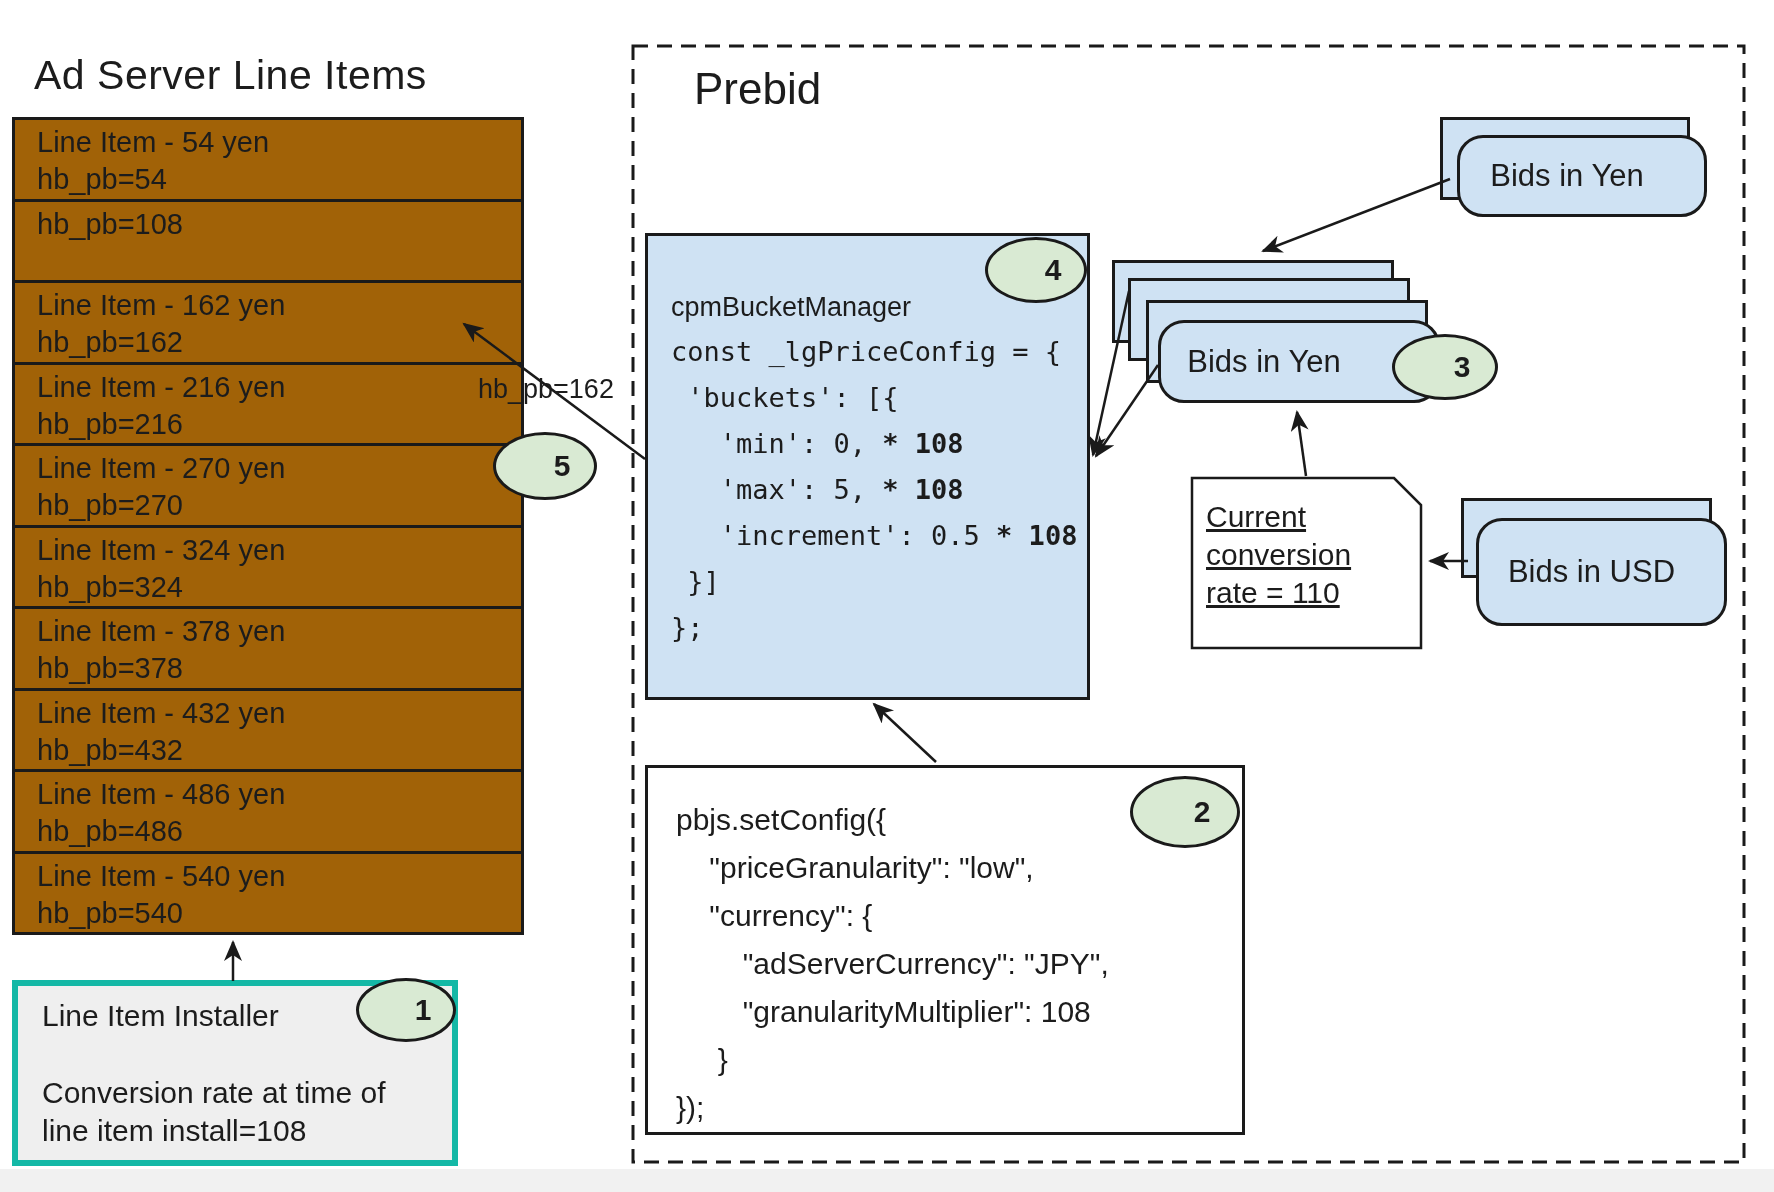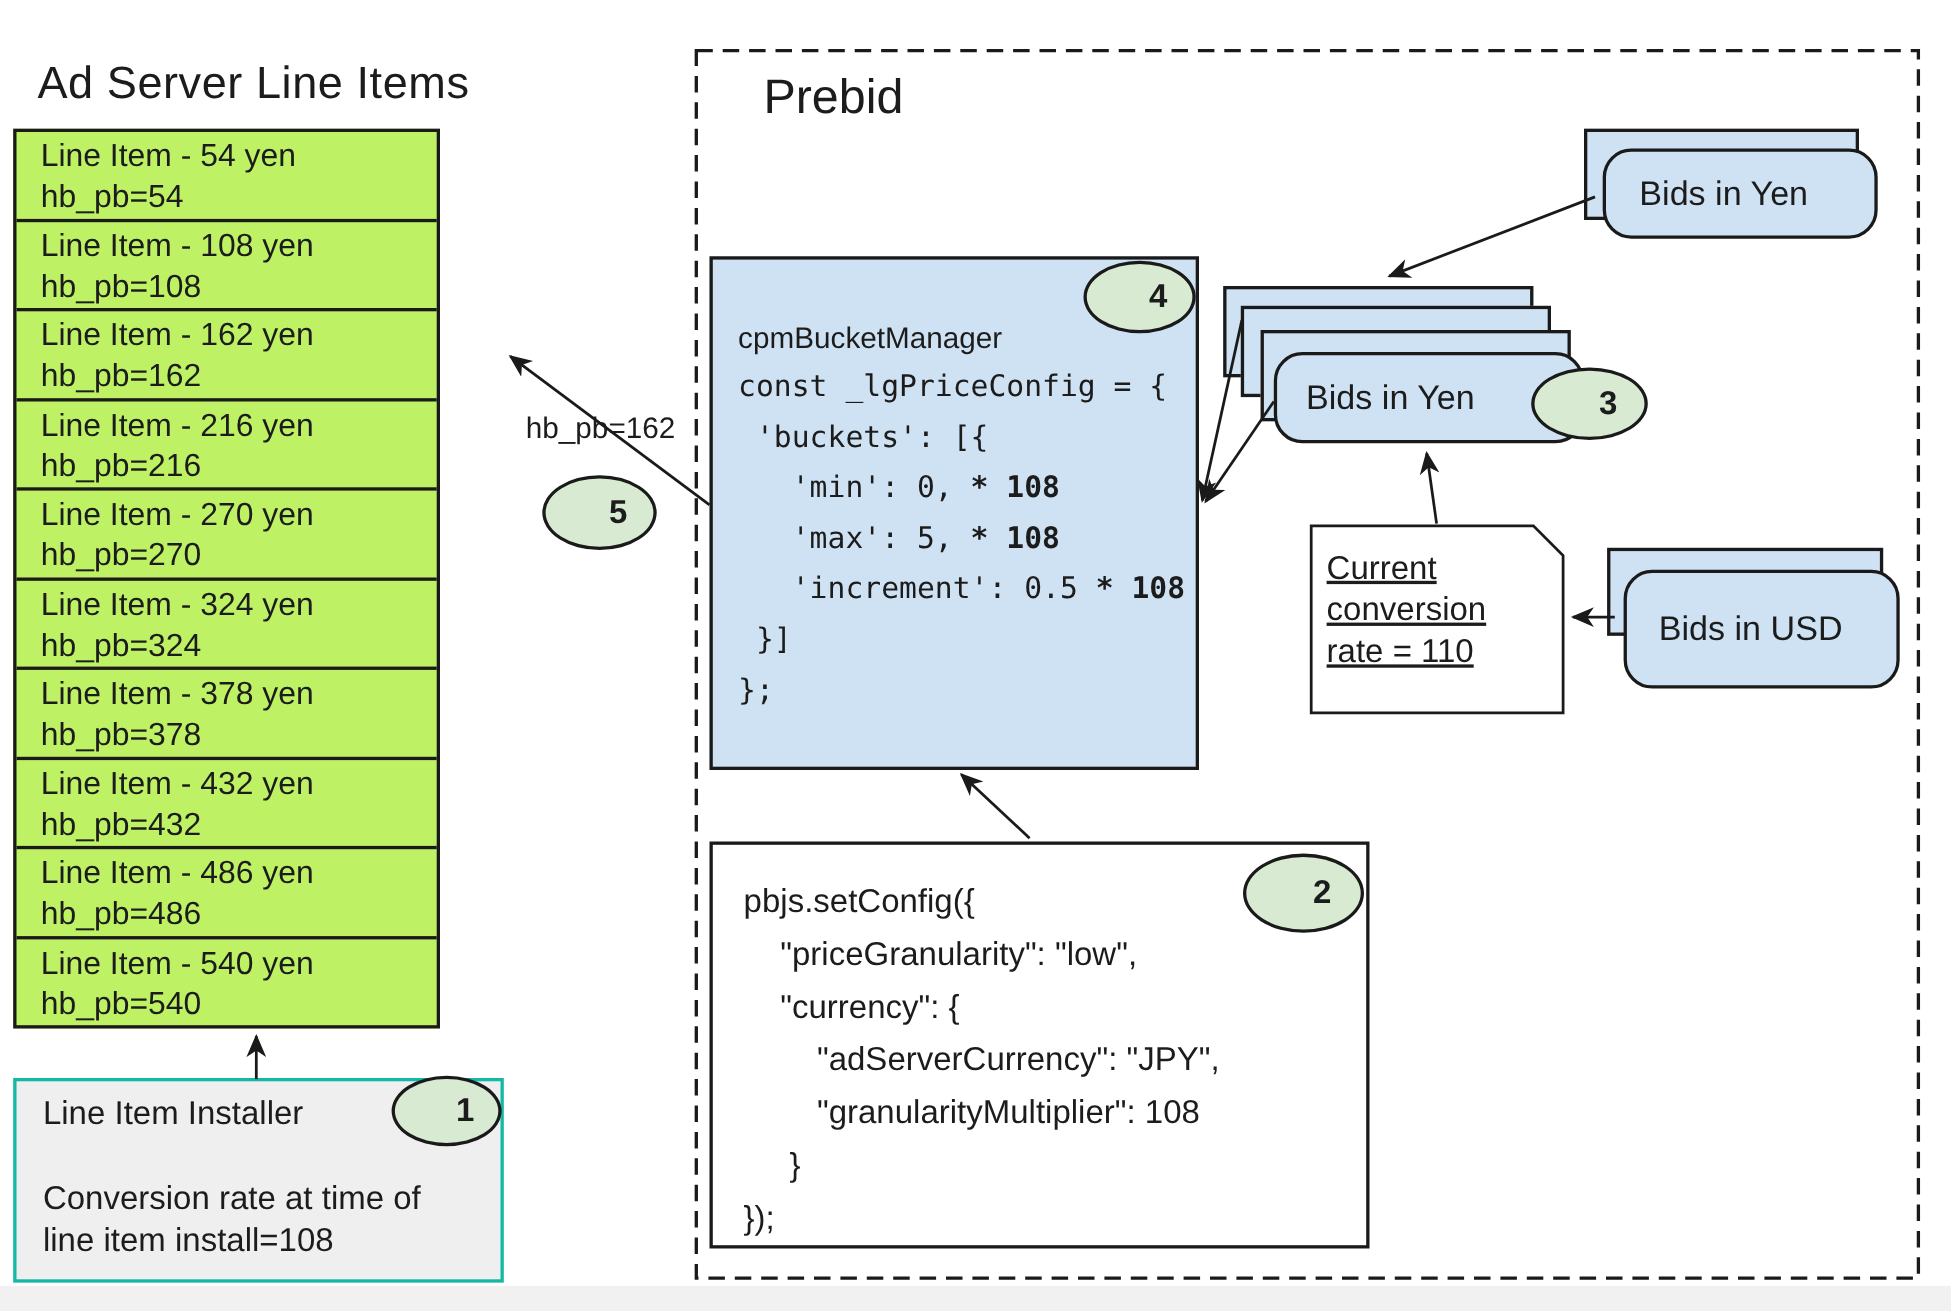--- a/index.html
+++ b/index.html
@@ -1,27 +1,27 @@
 <!DOCTYPE html>
 <html><head>
 <meta charset="utf-8">
 <style>
   html,body{margin:0;padding:0;background:#fff;}
   #canvas{position:relative;width:1774px;height:1192px;background:#ffffff;overflow:hidden;
           font-family:"Liberation Sans",sans-serif;color:#1c1c1c;}
   .abs{position:absolute;}
   
   .page-title{left:34px;top:52px;font-size:41px;letter-spacing:.5px;white-space:nowrap;}
-  .li-table{left:12px;top:117px;width:388px;height:818px;border:3px solid #1a1a1a;
-            box-sizing:border-box;display:flex;flex-direction:column;background:#bef264;}
+  .li-table{left:12px;top:117px;width:512px;height:818px;border:3px solid #1a1a1a;
+            box-sizing:border-box;display:flex;flex-direction:column;background:#a16207;}
   .li-row{flex:1;border-bottom:3px solid #1a1a1a;box-sizing:border-box;
           padding:4px 0 0 22px;font-size:29px;line-height:37px;overflow:hidden;}
   .li-row:last-child{border-bottom:none;}
   .li-row span{display:block;white-space:nowrap;}
-  .installer{left:12px;top:980px;width:446px;height:186px;border:3px solid #14b8a6;
+  .installer{left:12px;top:980px;width:446px;height:186px;border:6px solid #14b8a6;
              box-sizing:border-box;background:#efefef;}
   .inst-title{left:24px;top:13px;font-size:30px;}
   .inst-note{left:24px;top:88px;font-size:30px;line-height:38px;}
   
   .prebid-label{left:654px;top:64px;font-size:44px;margin-left:40px;}
   .cpm-box{left:645px;top:233px;width:445px;height:467px;border:3px solid #1a1a1a;
            box-sizing:border-box;background:#cfe2f3;}
   .cpm-label{left:23px;top:24px;font-size:27px;margin-top:32px;}
   .cpm-code{left:23px;top:93px;font-family:"DejaVu Sans Mono","Liberation Mono",monospace;
             font-size:27px;line-height:46px;}
@@ -53,21 +53,20 @@
   <div class="abs footer-strip"></div>
 
   <div class="abs page-title">Ad Server Line Items</div>
 
   <div class="abs li-table">
     <div class="li-row">
       <span>Line Item - 54 yen</span>
       <span>hb_pb=54</span>
     </div>
     <div class="li-row">
-      <span>Line Item - 108 yen</span>
       <span>hb_pb=108</span>
     </div>
     <div class="li-row">
       <span>Line Item - 162 yen</span>
       <span>hb_pb=162</span>
     </div>
     <div class="li-row">
       <span>Line Item - 216 yen</span>
       <span>hb_pb=216</span>
     </div>

